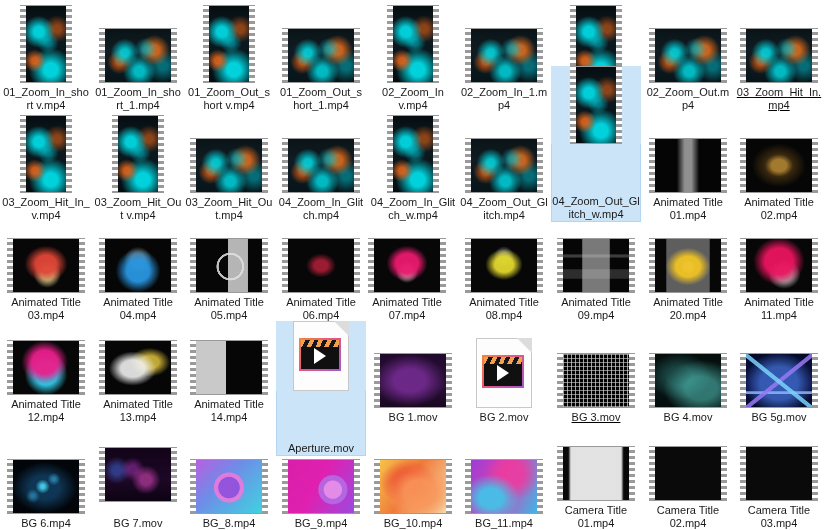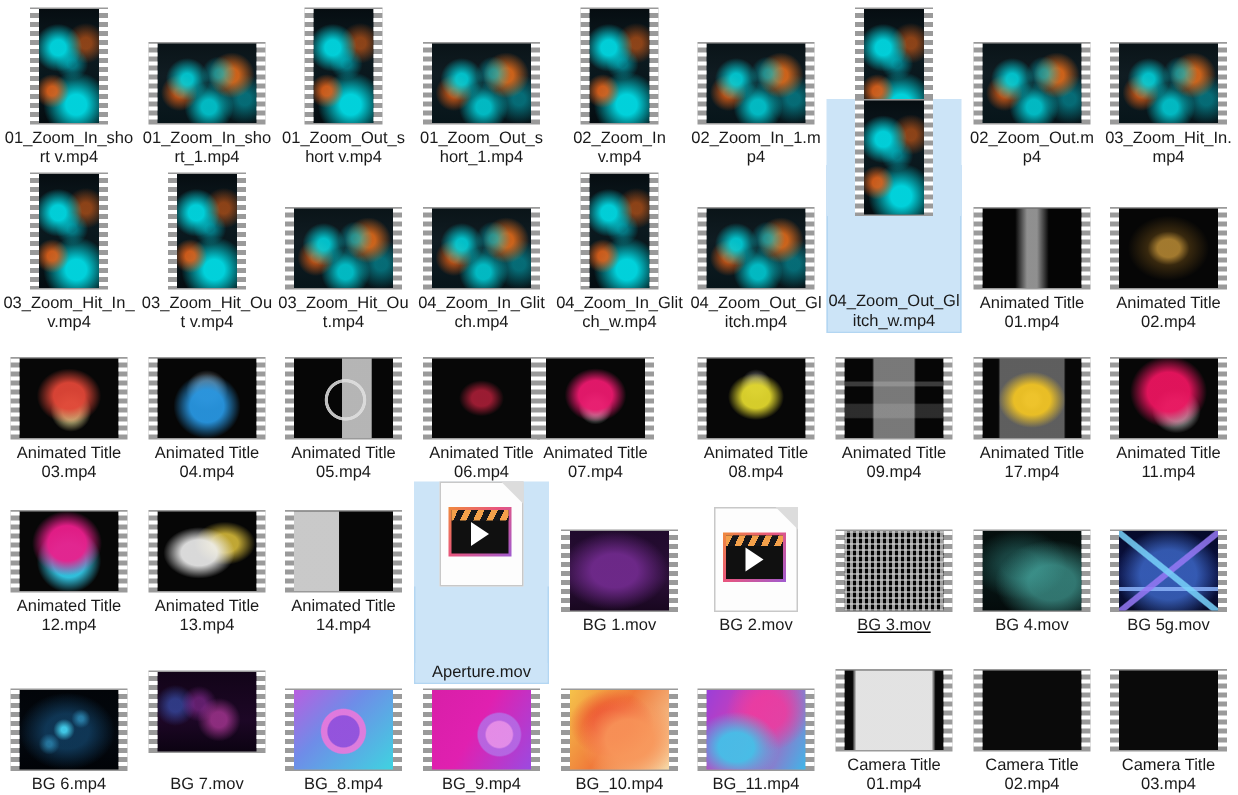--- a/index.html
+++ b/index.html
@@ -227,21 +227,21 @@
     <div class="cell" style="left: 643px; top: 0px; height: 112px;">
       <div class="thumbwrap">
         <div class="film" style="width: 78px; height: 55px;">
           <div class="frame" style="background: radial-gradient(circle at 30% 45%, rgba(0, 220, 230, 0.85) 0px, rgba(0, 220, 230, 0.85) 7%, transparent 26%), radial-gradient(circle at 62% 38%, rgba(0, 200, 215, 0.6) 0px, rgba(0, 200, 215, 0.6) 5%, transparent 22%), radial-gradient(circle at 75% 40%, rgba(235, 110, 25, 0.85) 0px, rgba(235, 110, 25, 0.85) 8%, transparent 26%), radial-gradient(circle at 22% 62%, rgba(230, 95, 20, 0.8) 0px, rgba(230, 95, 20, 0.8) 5%, transparent 20%), radial-gradient(circle at 52% 80%, rgba(0, 225, 235, 0.8) 0px, rgba(0, 225, 235, 0.8) 9%, transparent 30%), radial-gradient(circle at 88% 70%, rgba(0, 190, 205, 0.5) 0px, rgba(0, 190, 205, 0.5) 6%, transparent 24%), linear-gradient(rgb(10, 20, 24) 0%, rgb(16, 28, 34) 40%, rgb(7, 21, 26) 100%);"></div>
           <div class="perf left"></div>
           <div class="perf right"></div>
         </div>
       </div>
       <div class="label">02_Zoom_Out.mp4</div>
     </div>
-    <div class="cell" style="left: 734px; top: 0px; height: 112px;">
+    <div class="cell" style="left: 734px; top: 0px; height: 112px; text-decoration: underline;">
       <div class="thumbwrap">
         <div class="film" style="width: 78px; height: 55px;">
           <div class="frame" style="background: radial-gradient(circle at 30% 45%, rgba(0, 220, 230, 0.85) 0px, rgba(0, 220, 230, 0.85) 7%, transparent 26%), radial-gradient(circle at 62% 38%, rgba(0, 200, 215, 0.6) 0px, rgba(0, 200, 215, 0.6) 5%, transparent 22%), radial-gradient(circle at 75% 40%, rgba(235, 110, 25, 0.85) 0px, rgba(235, 110, 25, 0.85) 8%, transparent 26%), radial-gradient(circle at 22% 62%, rgba(230, 95, 20, 0.8) 0px, rgba(230, 95, 20, 0.8) 5%, transparent 20%), radial-gradient(circle at 52% 80%, rgba(0, 225, 235, 0.8) 0px, rgba(0, 225, 235, 0.8) 9%, transparent 30%), radial-gradient(circle at 88% 70%, rgba(0, 190, 205, 0.5) 0px, rgba(0, 190, 205, 0.5) 6%, transparent 24%), linear-gradient(rgb(10, 20, 24) 0%, rgb(16, 28, 34) 40%, rgb(7, 21, 26) 100%);"></div>
           <div class="perf left"></div>
           <div class="perf right"></div>
         </div>
       </div>
       <div class="label">03_Zoom_Hit_In.mp4</div>
     </div>
     <div class="cell" style="left: 1px; top: 110px; height: 112px;">
@@ -367,21 +367,21 @@
     <div class="cell" style="left: 276px; top: 222px; height: 100px;">
       <div class="thumbwrap">
         <div class="film" style="width: 78px; height: 55px;">
           <div class="frame" style="background: radial-gradient(rgba(170, 30, 55, 0.9) 0px, rgba(170, 30, 55, 0.9) 14%, transparent 32%), linear-gradient(rgb(7, 7, 7), rgb(7, 7, 7));"></div>
           <div class="perf left"></div>
           <div class="perf right"></div>
         </div>
       </div>
       <div class="label">Animated Title 06.mp4</div>
     </div>
-    <div class="cell" style="left: 352px; top: 222px; height: 100px; justify-content: center;">
+    <div class="cell" style="left: 362px; top: 222px; height: 100px; justify-content: center;">
       <div class="thumbwrap">
         <div class="film" style="width: 78px; height: 55px;">
           <div class="frame" style="background: radial-gradient(at 50% 46%, rgba(235, 25, 110, 0.95) 0px, rgba(235, 25, 110, 0.95) 24%, transparent 44%), radial-gradient(at 50% 62%, rgba(235, 235, 235, 0.7) 0px, rgba(235, 235, 235, 0.7) 10%, transparent 24%), linear-gradient(rgb(7, 7, 7), rgb(7, 7, 7));"></div>
           <div class="perf left"></div>
           <div class="perf right"></div>
         </div>
       </div>
       <div class="label">Animated Title 07.mp4</div>
     </div>
     <div class="cell" style="left: 459px; top: 222px; height: 100px;">
@@ -405,21 +405,21 @@
       <div class="label">Animated Title 09.mp4</div>
     </div>
     <div class="cell" style="left: 643px; top: 222px; height: 100px;">
       <div class="thumbwrap">
         <div class="film" style="width: 78px; height: 55px;">
           <div class="frame" style="background: radial-gradient(at 50% 52%, rgba(240, 195, 35, 0.95) 0px, rgba(240, 195, 35, 0.95) 26%, transparent 48%), radial-gradient(circle at 50% 52%, rgba(235, 235, 235, 0.75) 0px, rgba(235, 235, 235, 0.75) 9%, transparent 18%), linear-gradient(to right, transparent 16%, rgba(225, 225, 225, 0.4) 18%, rgba(225, 225, 225, 0.4) 82%, transparent 84%), linear-gradient(rgb(7, 7, 7), rgb(7, 7, 7));"></div>
           <div class="perf left"></div>
           <div class="perf right"></div>
         </div>
       </div>
-      <div class="label">Animated Title 17.mp4</div>
+      <div class="label">Animated Title 20.mp4</div>
     </div>
     <div class="cell" style="left: 734px; top: 222px; height: 100px;">
       <div class="thumbwrap">
         <div class="film" style="width: 78px; height: 55px;">
           <div class="frame" style="background: radial-gradient(at 50% 42%, rgba(235, 20, 95, 0.95) 0px, rgba(235, 20, 95, 0.95) 30%, transparent 55%), radial-gradient(at 58% 66%, rgba(230, 230, 230, 0.7) 0px, rgba(230, 230, 230, 0.7) 14%, transparent 30%), linear-gradient(rgb(7, 7, 7), rgb(7, 7, 7));"></div>
           <div class="perf left"></div>
           <div class="perf right"></div>
         </div>
       </div>
       <div class="label">Animated Title 11.mp4</div>

